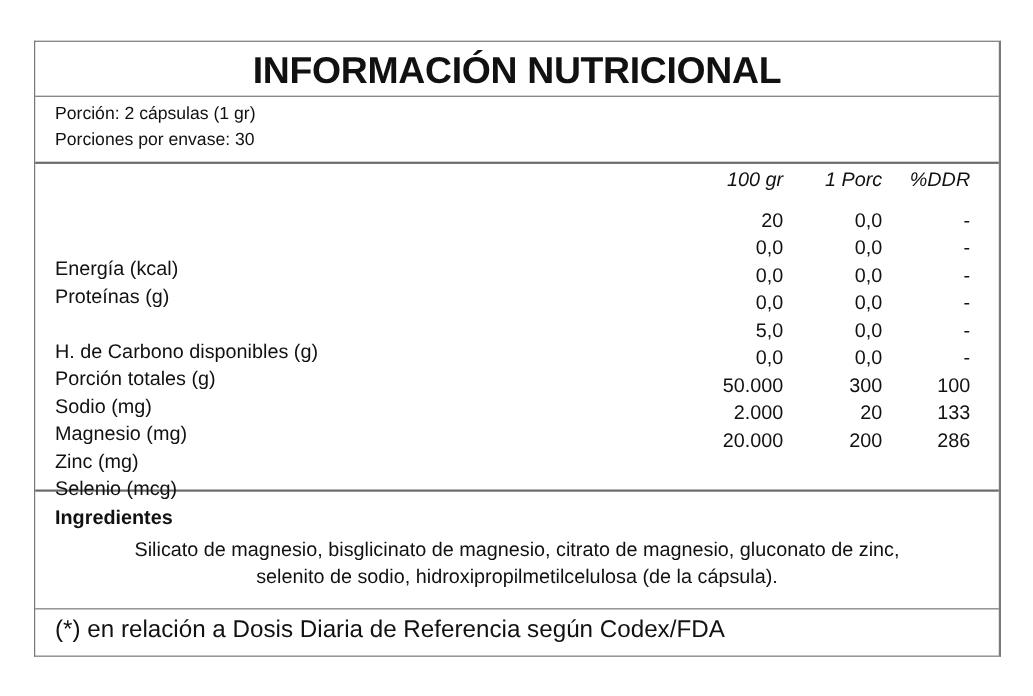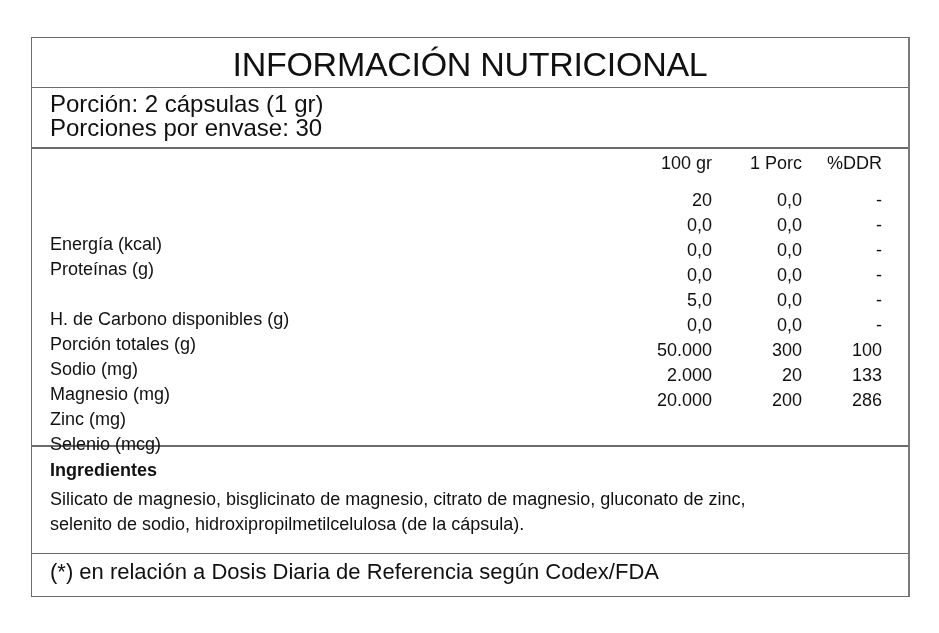--- a/index.html
+++ b/index.html
@@ -24,33 +24,33 @@
     border-right: 2px solid #7a7a7a;
     box-sizing: content-box;
   }
   .title {
     position: absolute;
     left: 0; top: 0;
     width: 100%;
     height: 49px;
     border-bottom: 1px solid #6b6b6b;
     text-align: center;
-    font-weight: normal;
+    font-weight: bold;
     font-size: 34px;
     line-height: 52px;
     letter-spacing: -0.3px;
     color: #111;
   }
   .serving {
     position: absolute;
     left: 0; top: 50px;
     width: 100%;
     height: 59px;
     border-bottom: 2px solid #6b6b6b;
-    font-size: 24px;
+    font-size: 16px;
   }
   .serving .line {
     position: absolute;
     left: 18px;
     line-height: 22px;
   }
   .serving .l1 { top: 5px; }
   .serving .l2 { top: 29px; }
 
   .nutri {
@@ -78,20 +78,21 @@
   .c-porc { right: 106px; text-align: right; }
   .c-ddr { right: 26px; text-align: right; }
 
   .ingr {
     position: absolute;
     left: 0; top: 409px;
     width: 100%;
     height: 106px;
     border-bottom: 1px solid #6b6b6b;
     font-size: 18px;
+    text-align: center;
   }
   .ingr .heading {
     position: absolute;
     left: 18px;
     top: 12px;
     font-weight: bold;
     line-height: 22px;
   }
   .ingr .text {
     position: absolute;
@@ -120,21 +121,21 @@
 <div class="panel">
 
   <div class="title">INFORMACIÓN NUTRICIONAL</div>
 
   <div class="serving">
     <div class="line l1">Porción: 2 cápsulas (1 gr)</div>
     <div class="line l2">Porciones por envase: 30</div>
   </div>
 
   <div class="nutri">
-    <div class="hdr" style="top:2px;">
+    <div class="hdr" style="top:2px;font-style:italic;">
       <span class="cell c-100">100 gr</span>
       <span class="cell c-porc">1 Porc</span>
       <span class="cell c-ddr">%DDR</span>
     </div>
 
     <div class="row" style="top:39px;">
       <span class="cell c-name">Energía (kcal)</span>
       <span class="cell c-100">20</span>
       <span class="cell c-porc">0,0</span>
       <span class="cell c-ddr">-</span>

